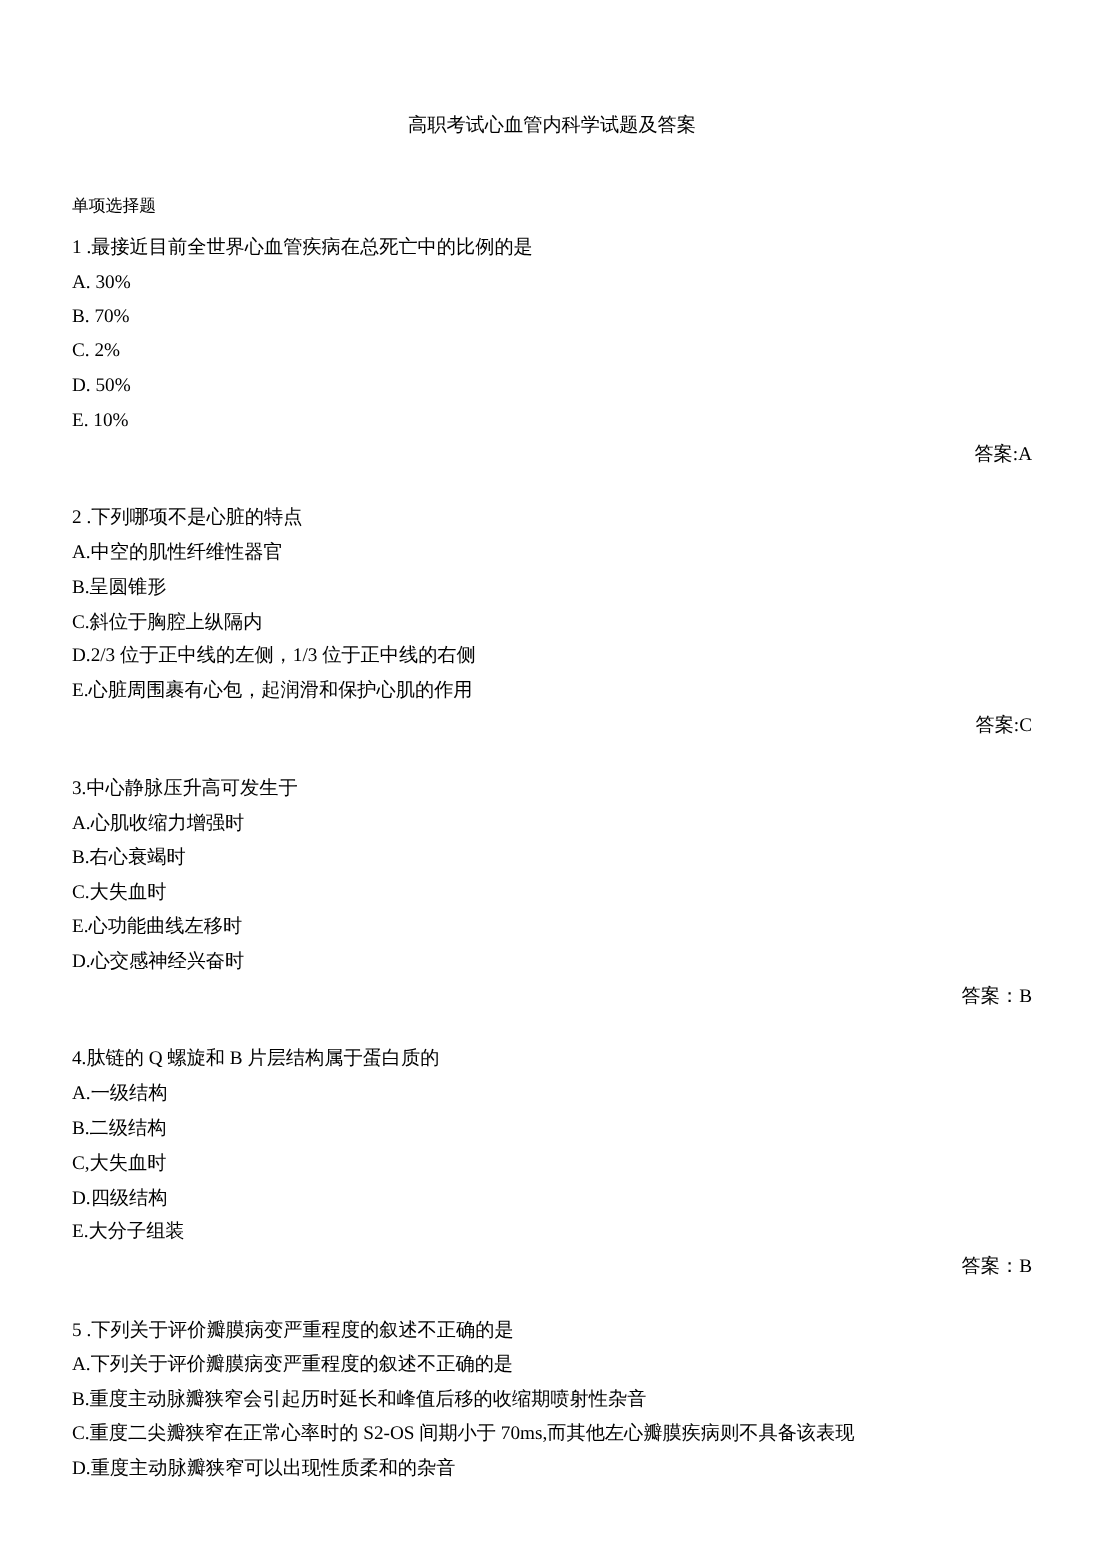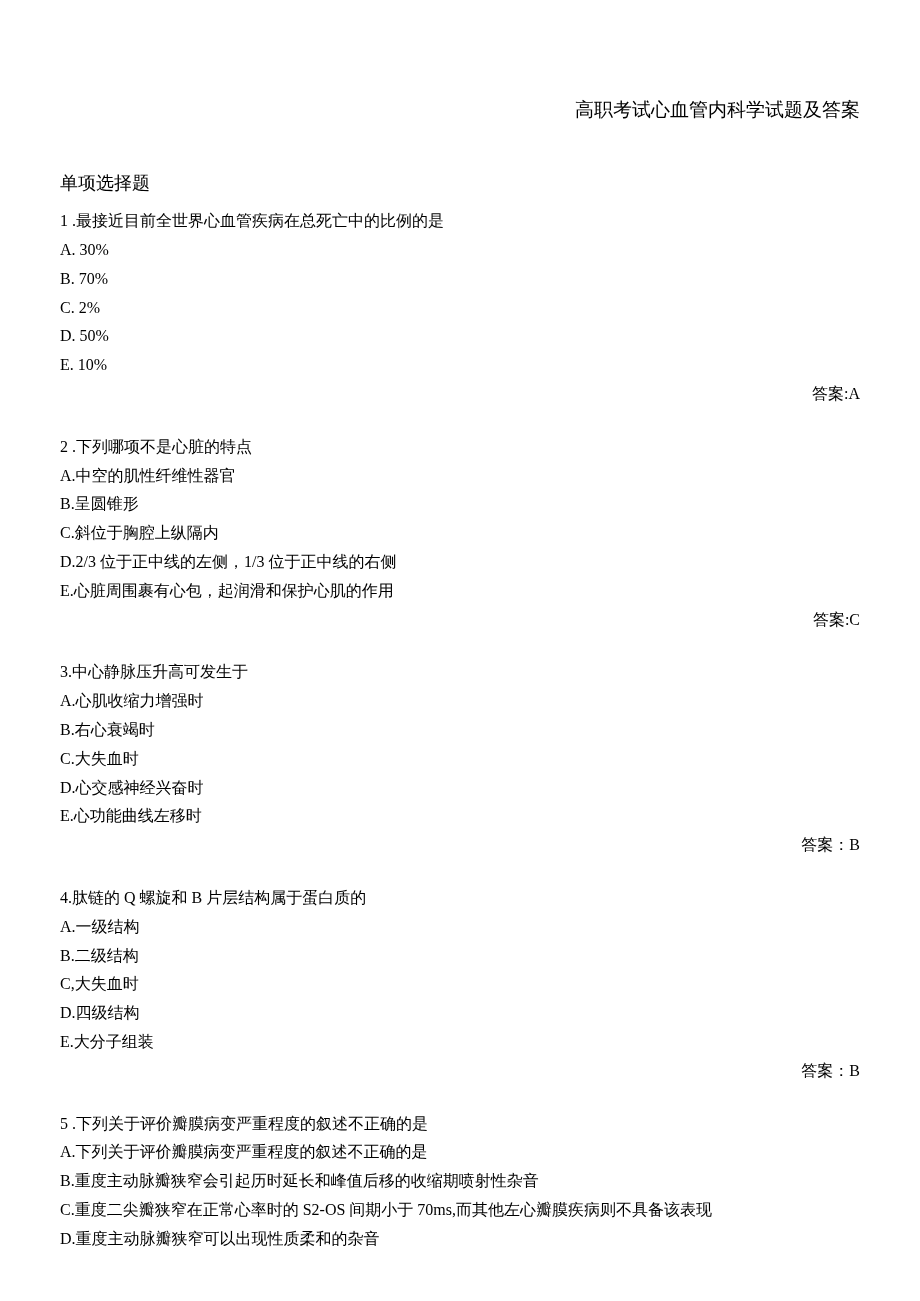--- a/index.html
+++ b/index.html
@@ -7,27 +7,27 @@
       background: #ffffff;
       margin: 0;
       padding: 80px 60px;
       width: 920px;
       box-sizing: border-box;
       color: #000;
       font-size: 16px;
       line-height: 1.8;
     }
     .title {
-      text-align: right;
-      font-size: 19px;
+      text-align: center;
+      font-size: 16px;
       font-weight: normal;
       margin-bottom: 40px;
     }
     .section-heading {
-      font-size: 18px;
+      font-size: 14px;
       margin-bottom: 8px;
     }
     .question {
       margin-bottom: 24px;
     }
     .q-text {
       margin: 0;
     }
     .option {
       margin: 0;
@@ -62,22 +62,22 @@
   <p class="option">D.2/3 位于正中线的左侧，1/3 位于正中线的右侧</p>
   <p class="option">E.心脏周围裹有心包，起润滑和保护心肌的作用</p>
   <p class="answer">答案:C</p>
 </div>
 
 <div class="question">
   <p class="q-text">3.中心静脉压升高可发生于</p>
   <p class="option">A.心肌收缩力增强时</p>
   <p class="option">B.右心衰竭时</p>
   <p class="option">C.大失血时</p>
+  <p class="option">E.心功能曲线左移时</p>
   <p class="option">D.心交感神经兴奋时</p>
-  <p class="option">E.心功能曲线左移时</p>
   <p class="answer">答案：B</p>
 </div>
 
 <div class="question">
   <p class="q-text">4.肽链的 Q 螺旋和 B 片层结构属于蛋白质的</p>
   <p class="option">A.一级结构</p>
   <p class="option">B.二级结构</p>
   <p class="option">C,大失血时</p>
   <p class="option">D.四级结构</p>
   <p class="option">E.大分子组装</p>

